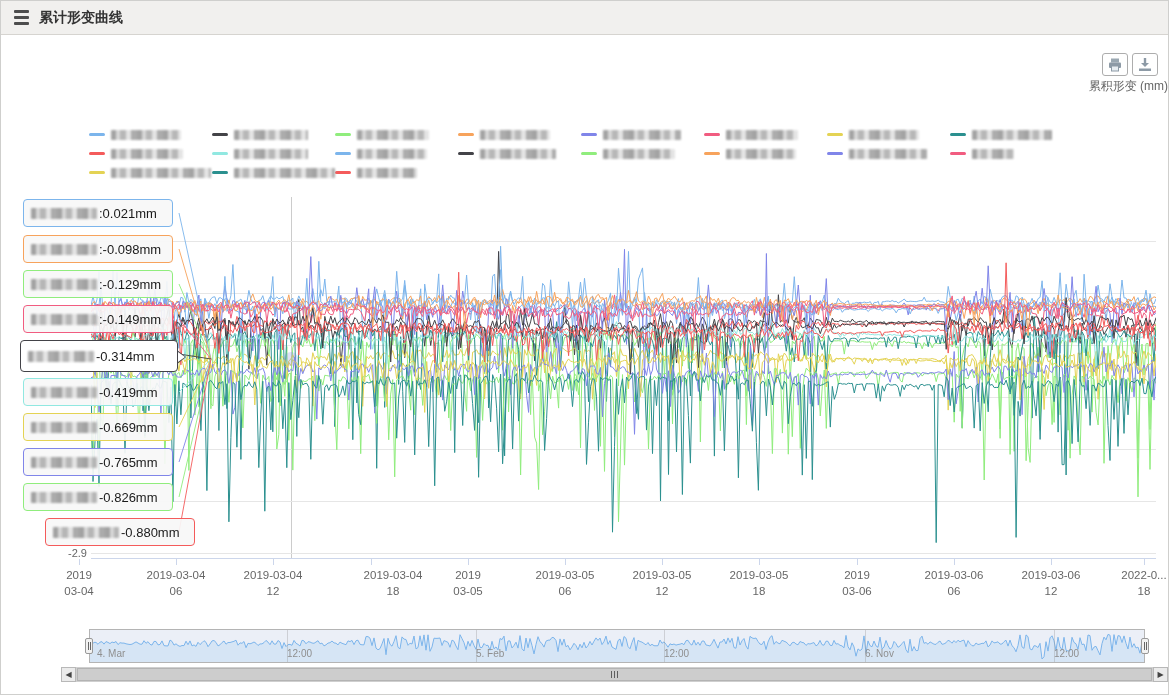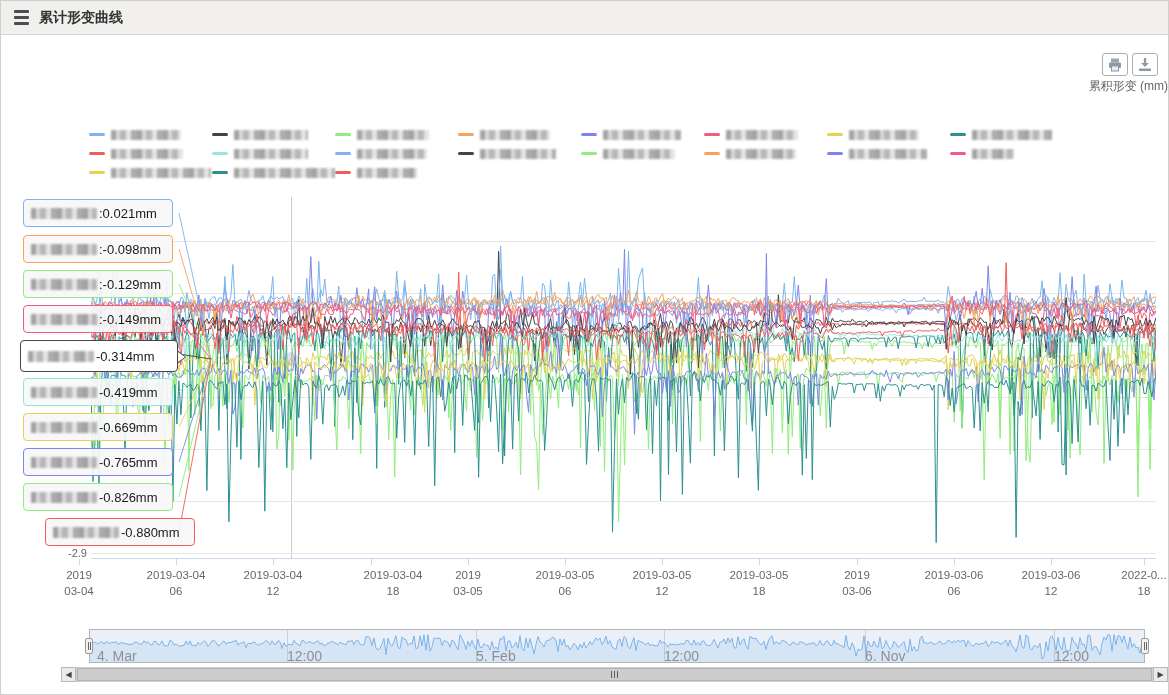--- a/index.html
+++ b/index.html
@@ -50,21 +50,21 @@
            font-size:11.5px;color:#333;line-height:22px;white-space:nowrap;}
   .arr-up{position:absolute;left:128px;top:-8px;width:0;height:0;
           border-left:8px solid transparent;border-right:8px solid transparent;border-bottom:8px solid #8c8c8c;}
   .arr-up::after{content:"";position:absolute;left:-6.5px;top:1.5px;width:0;height:0;
           border-left:6.5px solid transparent;border-right:6.5px solid transparent;border-bottom:6.5px solid #f7f7f7;}
   
   #navigator{position:absolute;left:88px;top:628px;width:1056px;height:34px;
              background:rgba(102,133,194,.13);border:1px solid #b4b4b4;box-sizing:border-box;cursor:ew-resize;}
   #navigator svg{position:absolute;left:0;top:0;}
   .navgrid{position:absolute;top:0;width:1px;height:32px;background:rgba(150,150,150,.35);}
-  .navlab{position:absolute;top:18px;font-size:14px;color:#8f8f8f;white-space:nowrap;}
+  .navlab{position:absolute;top:18px;font-size:10px;color:#8f8f8f;white-space:nowrap;}
   .handle{position:absolute;top:8px;width:8px;height:16px;background:#f2f2f2;border:1px solid #999;
           border-radius:2px;box-sizing:border-box;cursor:ew-resize;display:flex;align-items:center;justify-content:center;gap:1px;}
   .handle i{display:block;width:1px;height:8px;background:#666;}
   .handle.left{left:-5px;} .handle.right{right:-5px;}
   
   #scrollbar{position:absolute;left:60px;top:666px;width:1107px;height:15px;}
   .sb-btn{position:absolute;top:0;width:15px;height:15px;background:#ebebeb;border:1px solid #b8b8b8;
           box-sizing:border-box;font-size:8px;line-height:13px;text-align:center;color:#444;cursor:pointer;}
   .sb-btn.left{left:0;} .sb-btn.right{right:0;}
   .sb-track{position:absolute;left:15px;top:0;width:1077px;height:15px;background:#f2f2f2;

